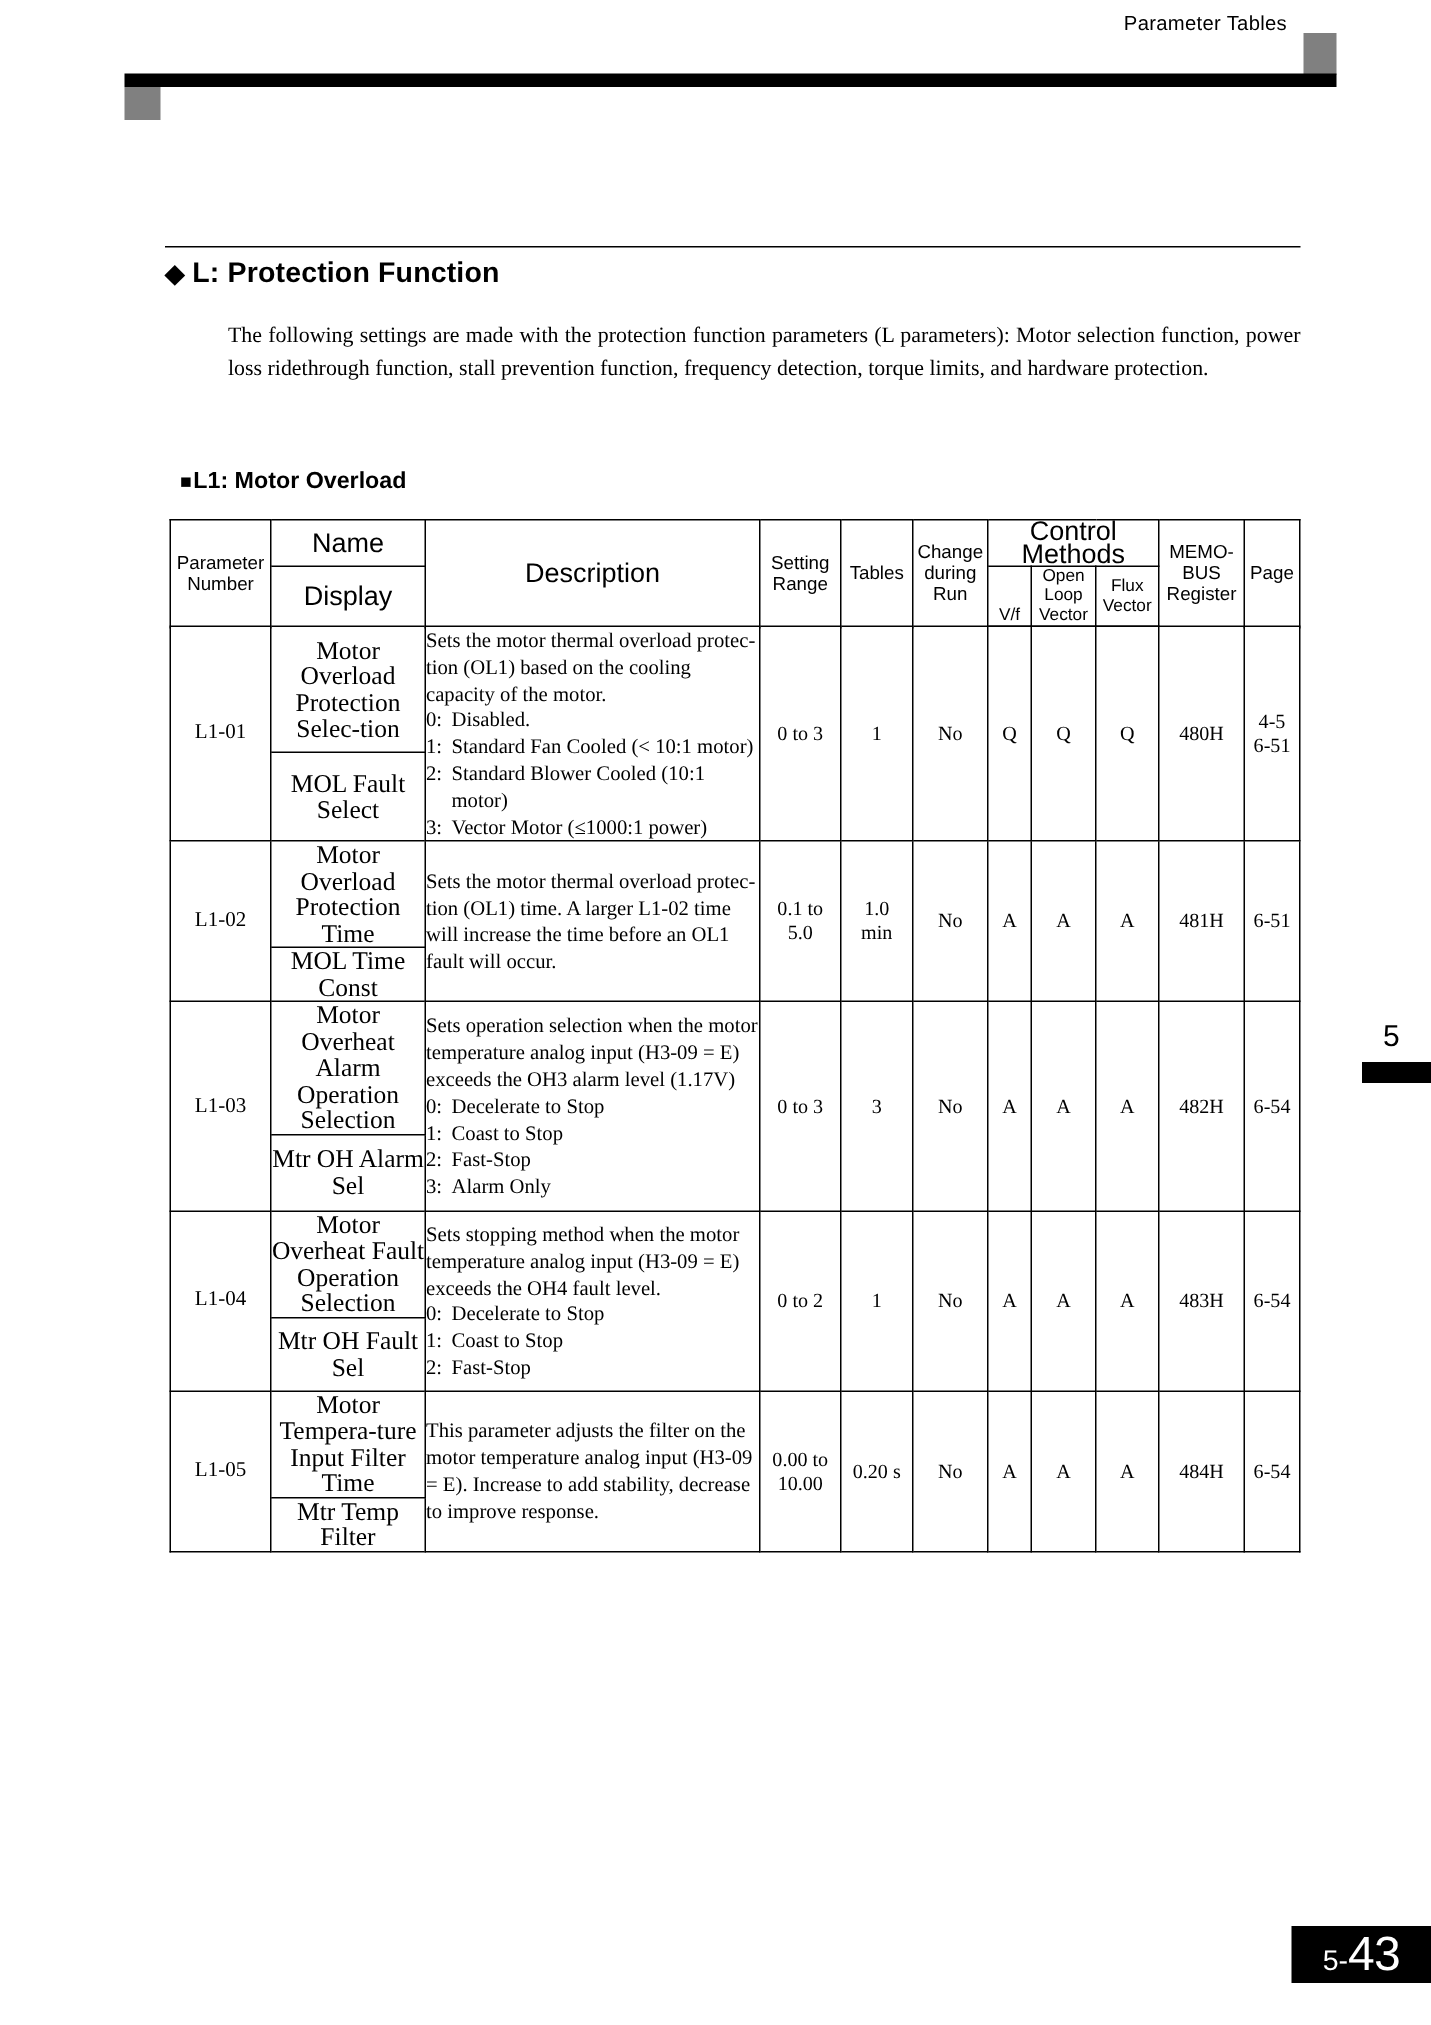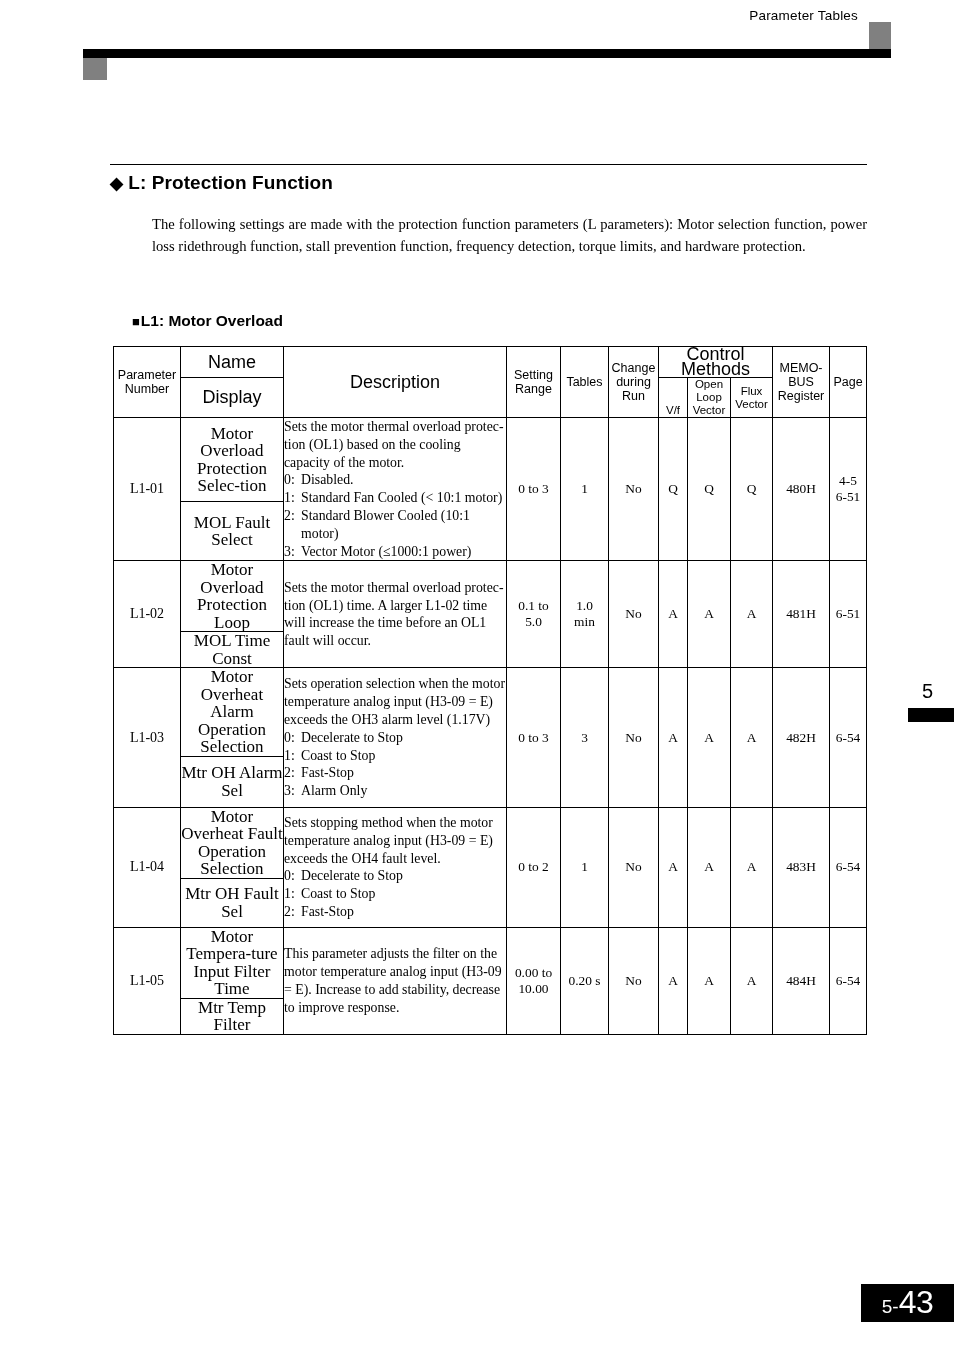--- a/index.html
+++ b/index.html
@@ -43,21 +43,21 @@
     white-space:nowrap;
   }
   .sect-title .dia { font-size:17px; margin-right:5px; }
 
   .intro {
     position:absolute; left:152px; top:214px; width:715px;
     font-size:14.6px; line-height:21.5px; text-align:justify;
   }
 
   .sub-title {
-    position:absolute; left:132px; top:312px;
+    position:absolute; left:120px; top:312px;
     font-family:"Liberation Sans", sans-serif;
     font-weight:bold; font-size:15.5px;
     white-space:nowrap;
   }
   .sub-title .sq { font-size:13px; margin-right:1px; }
 
   
   .tbl-wrap { position:absolute; left:113px; top:346px; }
   table.ptbl {
     border-collapse:collapse;
@@ -226,21 +226,21 @@
       <td class="cctr outer-top" rowspan="2">480H</td>
       <td class="cctr outer-top" rowspan="2" style="white-space:pre-line">4-5
 6-51</td>
     </tr>
     <tr>
       <td class="cname" style="height:58px">MOL Fault Select</td>
     </tr>
 
     <tr>
       <td class="cnum" rowspan="2">L1-02</td>
-      <td class="cname">Motor Overload Protection Loop</td>
+      <td class="cname">Motor Overload Protection Time</td>
       <td class="cdesc" rowspan="2">
         <div>Sets the motor thermal overload protec-tion (OL1) time. A larger L1-02 time will increase the time before an OL1 fault will occur.</div>
       </td>
       <td class="cctr" rowspan="2" style="white-space:pre-line">0.1 to
 5.0</td>
       <td class="cctr" rowspan="2" style="white-space:pre-line">1.0
 min</td>
       <td class="cctr" rowspan="2">No</td>
       <td class="cctr" rowspan="2">A</td>
       <td class="cctr" rowspan="2">A</td>

